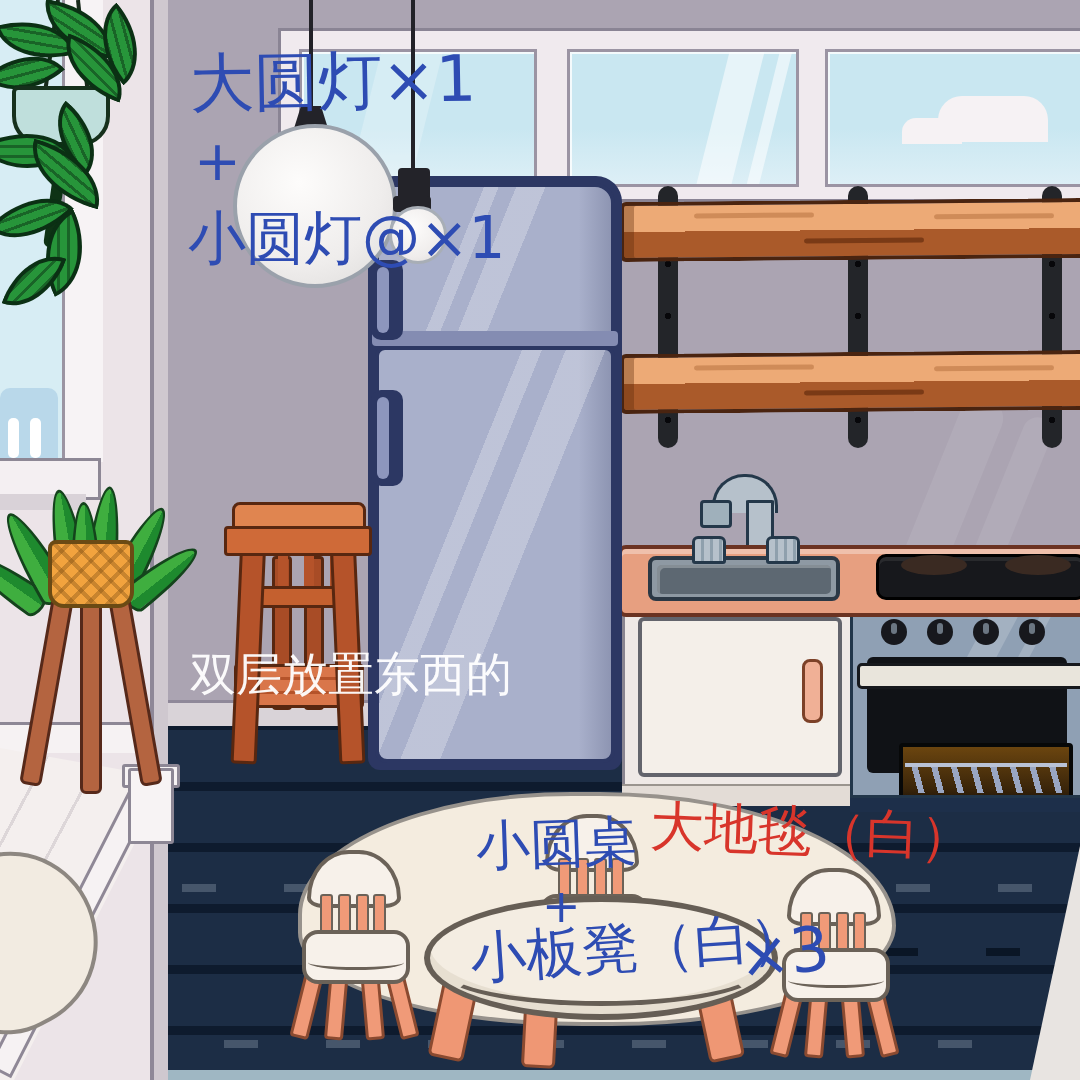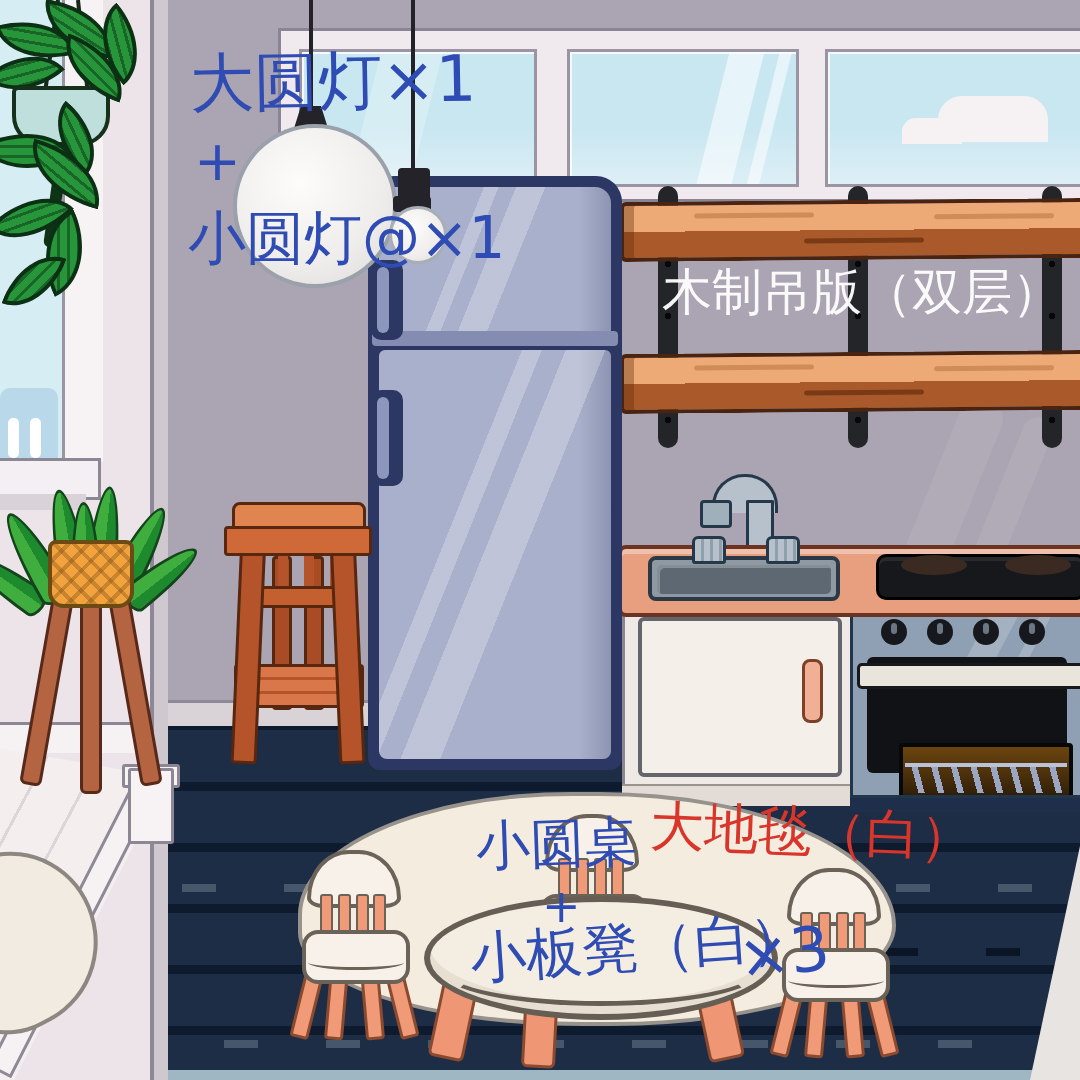--- a/index.html
+++ b/index.html
@@ -433,20 +433,20 @@
     <div class="ch-leg lg1"></div>
       <div class="ch-leg lg2"></div>
       <div class="ch-leg lg3"></div>
       <div class="ch-leg lg4"></div>
     <div class="ch-seat"></div>
   </div>
 
   <div class="anno blue t1">大圆灯×1</div>
   <div class="anno blue t2">+</div>
   <div class="anno blue t3">小圆灯@×1</div>
-  <div class="anno white t4">木制吊版（双层）</div>
+  <div class="anno white t7">双层放置东西的</div>
   <div class="anno blue t8">小圆桌</div>
   <div class="anno red t9">大地毯（白）</div>
   <div class="anno blue t10">+</div>
   <div class="anno blue t11">小板凳（白）</div>
   <div class="anno blue t12">×3</div>
 
 </div>
 
 </body></html>

